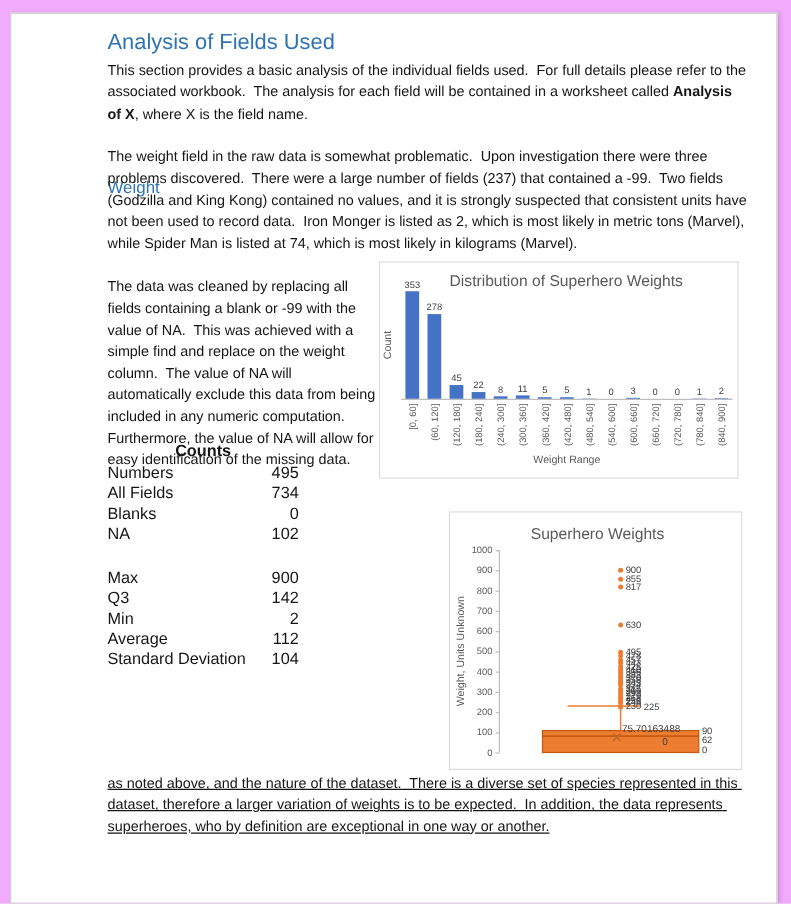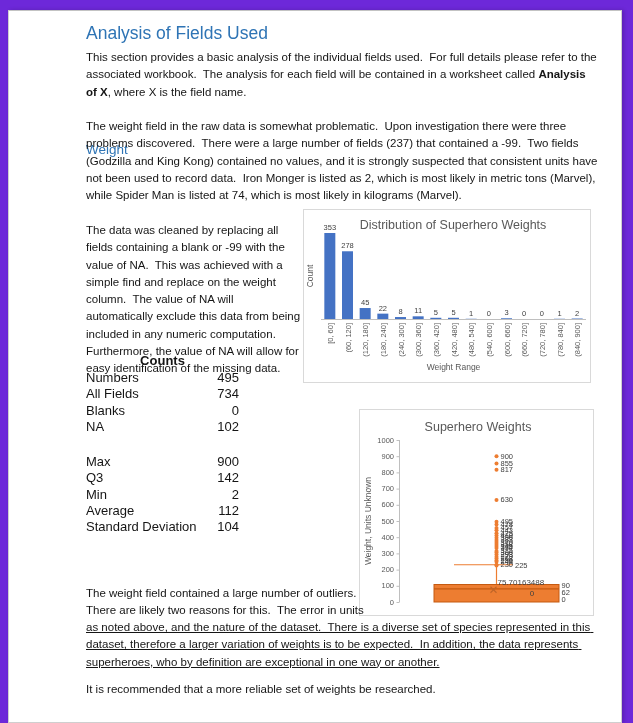--- a/index.html
+++ b/index.html
@@ -1,18 +1,18 @@
 <!DOCTYPE html>
 <html><head>
 <meta charset="utf-8">
 <style>
   html,body{margin:0;padding:0;}
   .viewport{
     position:relative;width:633px;height:723px;overflow:hidden;
-    background:#6d28d9;
+    background:#f0abfc;
     font-family:"Liberation Sans","DejaVu Sans",sans-serif;
   }
   .page{
     position:absolute;left:8px;top:10px;width:614px;height:713px;
     background:#ffffff;border:1px solid #cfcfcf;border-top-color:#c3c3c3;
     box-shadow:2px 0 4px rgba(0,0,0,0.18);
     box-sizing:border-box;
   }
   .abs{position:absolute;}
   .h1{font-size:17.5px;line-height:21px;color:#2E74B5;font-weight:400;}
@@ -220,21 +220,18 @@
           <text x="141.5" y="158.24" font-size="7.5" fill="#404040">230</text>
           <circle cx="137.5" cy="156.55" r="2" fill="#ED7D31"></circle>
           <text x="156" y="159.05" font-size="7.5" fill="#404040">225</text>
           <text x="138.5" y="176.23633514944" font-size="8" fill="#404040">75.70163488</text>
           <text x="173" y="187.23633514944" text-anchor="middle" font-size="8" fill="#404040">0</text>
           <text x="202.5" y="178.5" font-size="7.5" fill="#404040">90</text>
           <text x="202.5" y="185.8" font-size="7.5" fill="#404040">62</text>
           <text x="202.5" y="193.1" font-size="7.5" fill="#404040">0</text>
         </svg></div>
 
-    <div class="abs body-text" style="left:77px;top:574px;width:340px;">The weight field contained a large number of outliers.  
-There are likely two reasons for this.  The error in units</div>
 
     <div class="abs body-text" style="left:77px;top:608px;width:516px;text-decoration:underline;">as noted above, and the nature of the dataset.  There is a diverse set of species represented in this dataset, therefore a larger variation of weights is to be expected.  In addition, the data represents superheroes, who by definition are exceptional in one way or another.</div>
 
-    <div class="abs body-text" style="left:77px;top:670px;width:512px;">It is recommended that a more reliable set of weights be researched.</div>
 
   </div>
 </div>
 
 </body></html>

